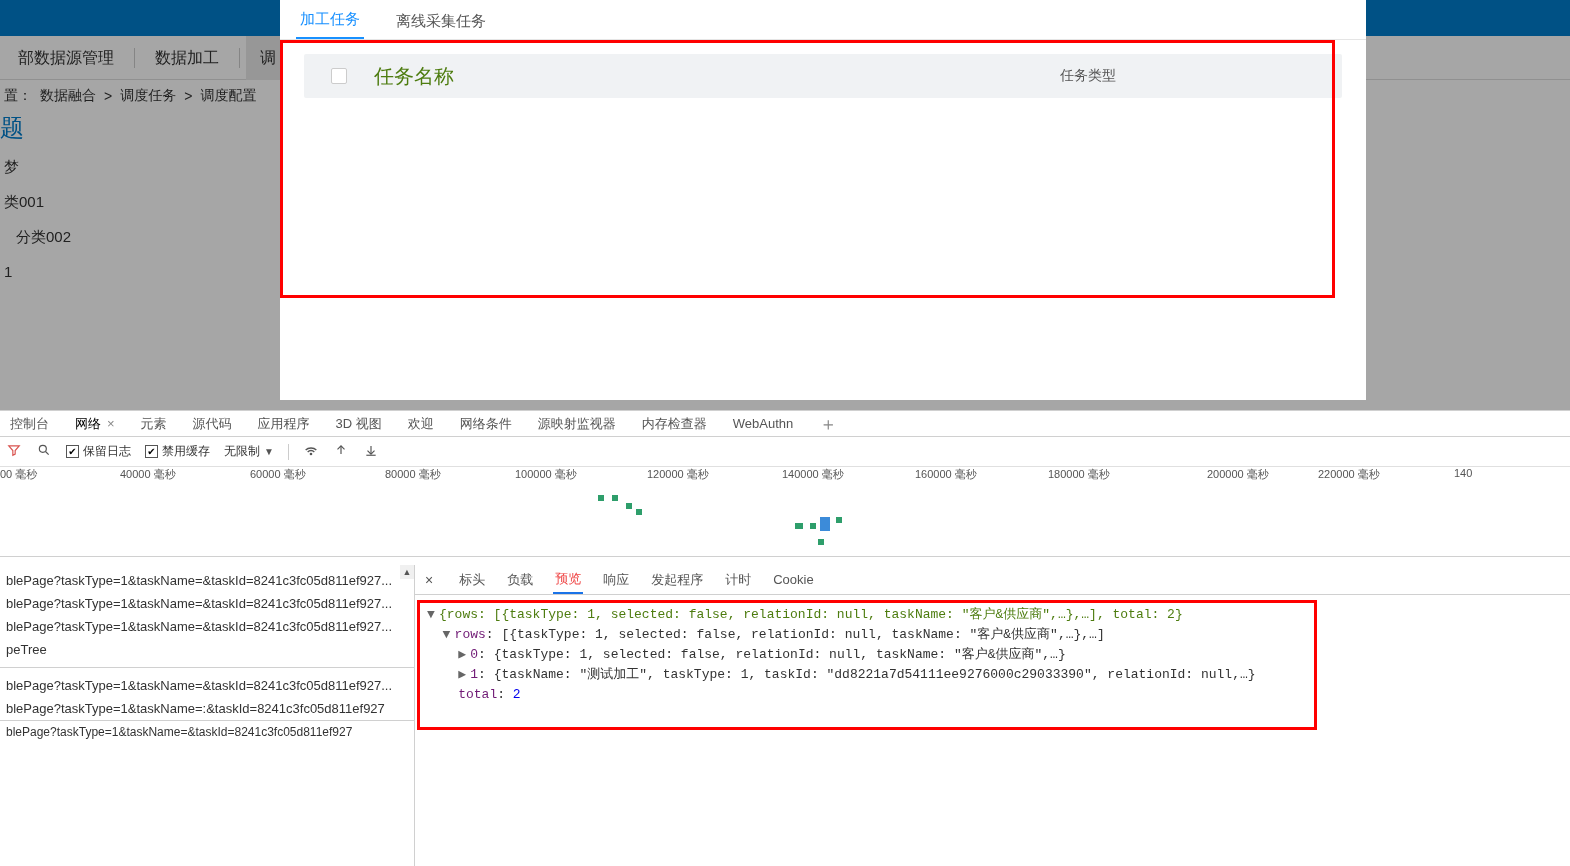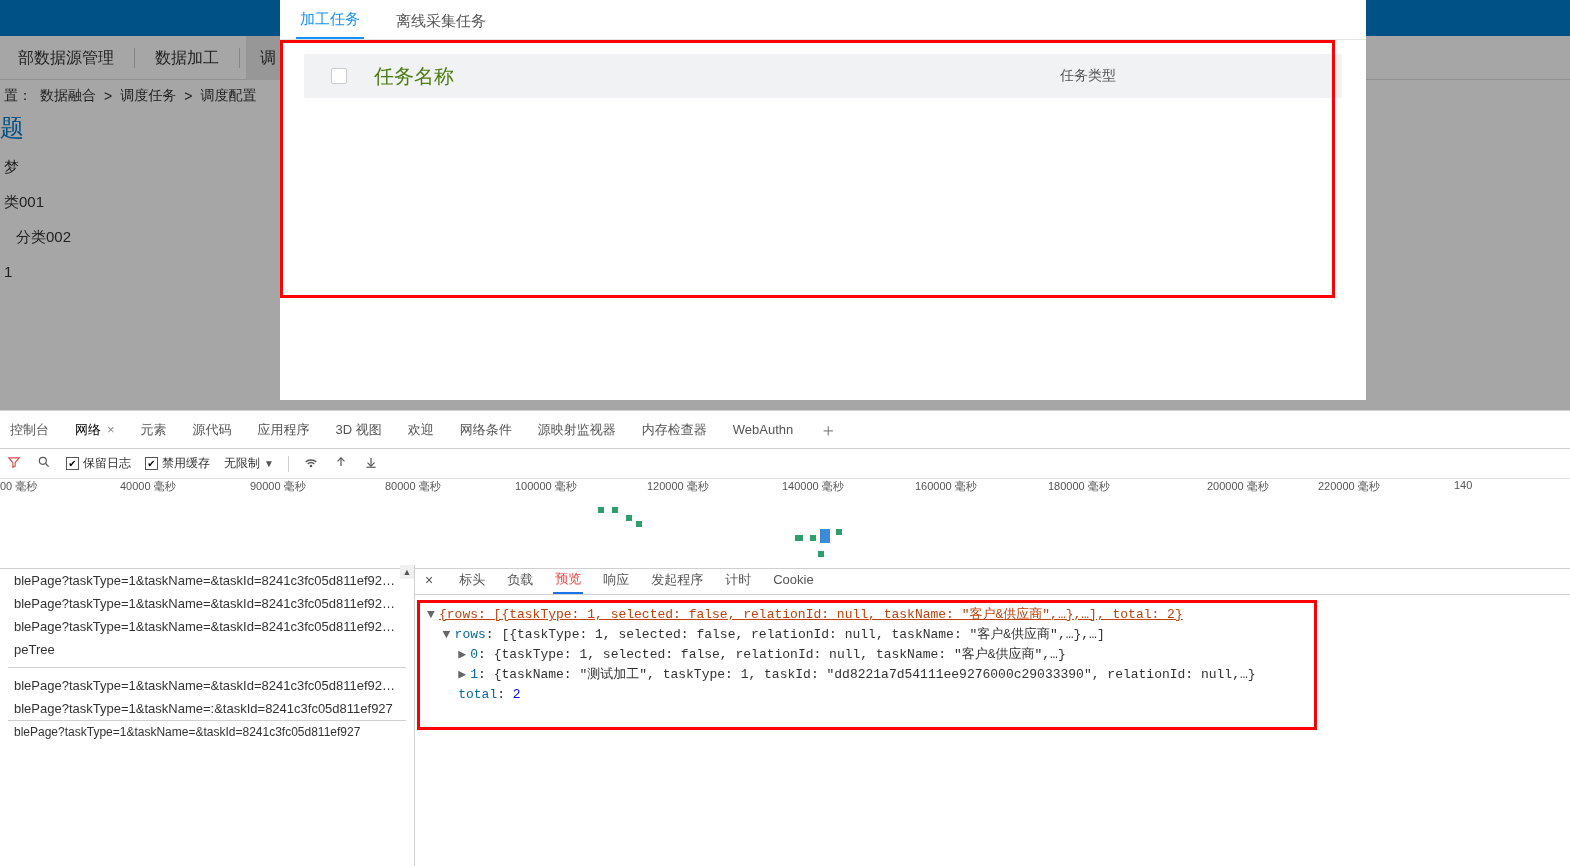--- a/index.html
+++ b/index.html
@@ -36,21 +36,21 @@
   .table-header { display:flex; align-items:center; height:44px; background:#f0f2f4; border-radius:2px;}
   .th-checkbox { width:70px; display:flex; justify-content:center;}
   .th-checkbox .cb { width:16px; height:16px; border:1px solid #ccc; background:#fff; border-radius:2px;}
   .th-name { width:460px; font-size:20px; color:#4d7c0f; font-weight:500;}
   .th-type { flex:1; text-align:center; font-size:14px; color:#555; font-weight:500;}
 
   
   .devtools { position:absolute; left:0; right:0; top:410px; bottom:0; background:#fff; border-top:1px solid #d0d0d0; z-index:5; }
 
   
-  .dt-tabs { height:38px; border-bottom:1px solid #d0d0d0; display:flex; align-items:center; padding-left:4px; gap:14px; font-size:13px; color:#555; }
+  .dt-tabs { height:26px; border-bottom:1px solid #d0d0d0; display:flex; align-items:center; padding-left:4px; gap:14px; font-size:13px; color:#555; }
   .dt-tabs .dt-tab { padding:0 6px; display:flex; align-items:center; gap:6px; cursor:pointer;}
   .dt-tabs .dt-tab.active { color:#000; }
   .dt-tabs .close-x { font-size:13px; color:#888; cursor:pointer;}
   .dt-tabs .plus { font-size:18px; color:#888; cursor:pointer; padding:0 6px;}
 
   
   .dt-toolbar { height:30px; border-bottom:1px solid #e0e0e0; display:flex; align-items:center; gap:14px; padding-left:6px; color:#333; font-size:12px;}
   .dt-toolbar .icon { width:16px; text-align:center; color:#555; cursor:pointer;}
   .dt-toolbar .cb-wrap { display:flex; align-items:center; gap:4px;}
   .dt-toolbar .cb { width:13px; height:13px; border:1px solid #555; background:#fff; display:inline-flex; align-items:center; justify-content:center; font-size:10px; color:#000;}
@@ -61,36 +61,36 @@
   
   .dt-timeline { height:90px; border-bottom:1px solid #d0d0d0; position:relative; font-size:11px; color:#555;}
   .dt-timeline .tick { position:absolute; top:0; }
   .dt-timeline .marks { position:absolute; left:0; right:0; top:28px; bottom:0;}
   .mark { position:absolute; }
 
   
   .dt-lower { position:absolute; left:0; right:0; top:154px; bottom:0; display:flex;}
   .req-panel { width:415px; border-right:1px solid #d0d0d0; position:relative; font-size:13px; color:#333; overflow:hidden;}
   .req-panel .scroll-ind { position:absolute; right:0; top:0; width:14px; height:14px; background:#f0f0f0; display:flex; align-items:center; justify-content:center; font-size:9px; color:#555;}
-  .req-list { padding:4px 8px;}
+  .req-list { padding:4px 0;}
   .req-item { padding:4px 6px; white-space:nowrap; overflow:hidden; text-overflow:ellipsis; cursor:pointer;}
   .req-sep { border-top:1px solid #d0d0d0; margin:6px 0;}
 
   .detail-panel { flex:1; position:relative; }
   .detail-tabs { height:30px; border-bottom:1px solid #d0d0d0; display:flex; align-items:center; gap:18px; padding-left:10px; font-size:13px; color:#555;}
   .detail-tabs .x { color:#555; cursor:pointer; font-size:14px; padding-right:6px;}
   .detail-tabs .dtab { cursor:pointer; padding:4px 2px;}
   .detail-tabs .dtab.active { color:#ef4444; border-bottom:2px solid #1a73e8; }
 
   .preview-body { position:relative; padding:10px 12px; font-family: Consolas, "Courier New", monospace; font-size:13px; line-height:20px; color:#333;}
   .red-box-2 { position:absolute; left:2px; top:35px; width:900px; height:130px; border:3px solid #f00; pointer-events:none;}
   .tree-line { white-space:pre; }
-  .k-purple { color:#0369a1; }
+  .k-purple { color:#701a75; }
   .k-blue { color:#0000ee; }
-  .k-gray { color:#c2410c;text-decoration:underline; }
+  .k-gray { color:#4d7c0f; }
   .arrow { display:inline-block; width:12px; color:#666; user-select:none; cursor:pointer;}
 </style>
 </head>
 <body>
 
 <div class="app-top"></div>
 <div class="app-top-right"></div>
 
 <div class="main-nav">
   <div class="nav-item">部数据源管理</div>
@@ -200,21 +200,21 @@
           <path d="M12 5v14"></path>
           <path d="M6 13l6 6 6-6"></path>
           <path d="M4 21h16"></path>
         </svg>
     </span>
   </div>
 
   <div class="dt-timeline">
     <div class="tick" style="left:0px;"><span>00</span> <span>毫秒</span></div>
     <div class="tick" style="left:120px;"><span>40000</span> <span>毫秒</span></div>
-    <div class="tick" style="left:250px;"><span>90000</span> <span>毫秒</span></div>
+    <div class="tick" style="left:250px;"><span>60000</span> <span>毫秒</span></div>
     <div class="tick" style="left:385px;"><span>80000</span> <span>毫秒</span></div>
     <div class="tick" style="left:515px;"><span>100000</span> <span>毫秒</span></div>
     <div class="tick" style="left:647px;"><span>120000</span> <span>毫秒</span></div>
     <div class="tick" style="left:782px;"><span>140000</span> <span>毫秒</span></div>
     <div class="tick" style="left:915px;"><span>160000</span> <span>毫秒</span></div>
     <div class="tick" style="left:1048px;"><span>180000</span> <span>毫秒</span></div>
     <div class="tick" style="left:1183px;margin-left:24px;"><span>200000</span> <span>毫秒</span></div>
     <div class="tick" style="left:1318px;"><span>220000</span> <span>毫秒</span></div>
     <div class="tick" style="left:1454px;"><span>140</span></div>
     <div class="marks">

